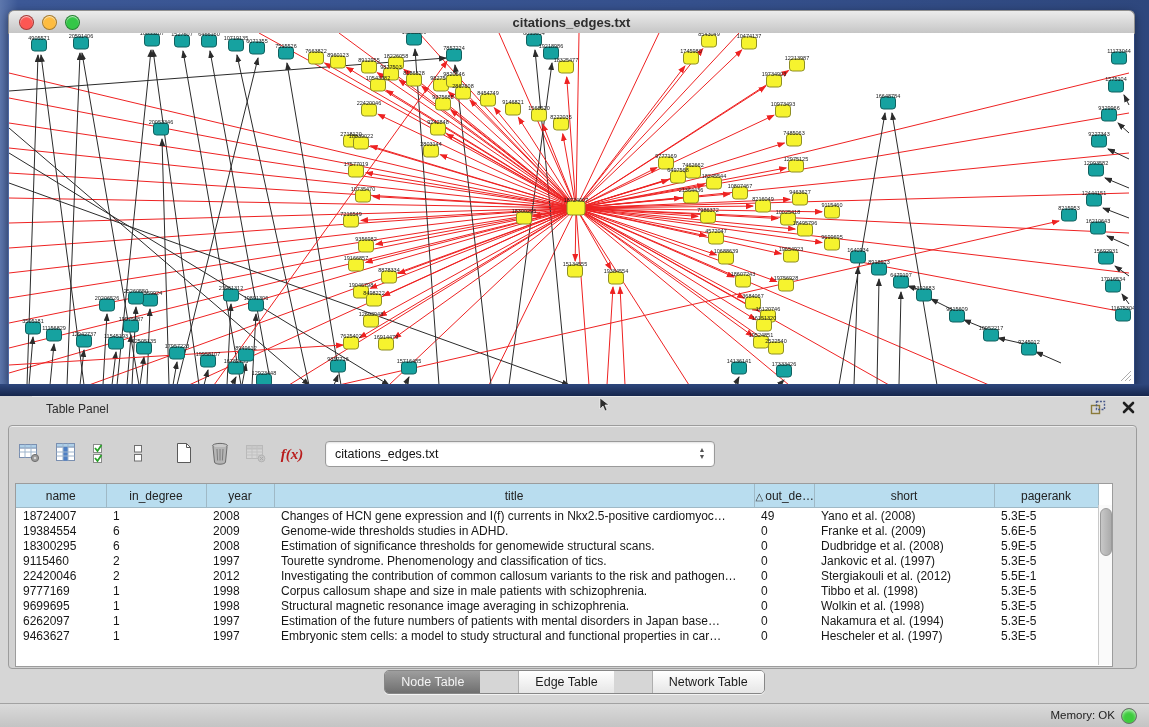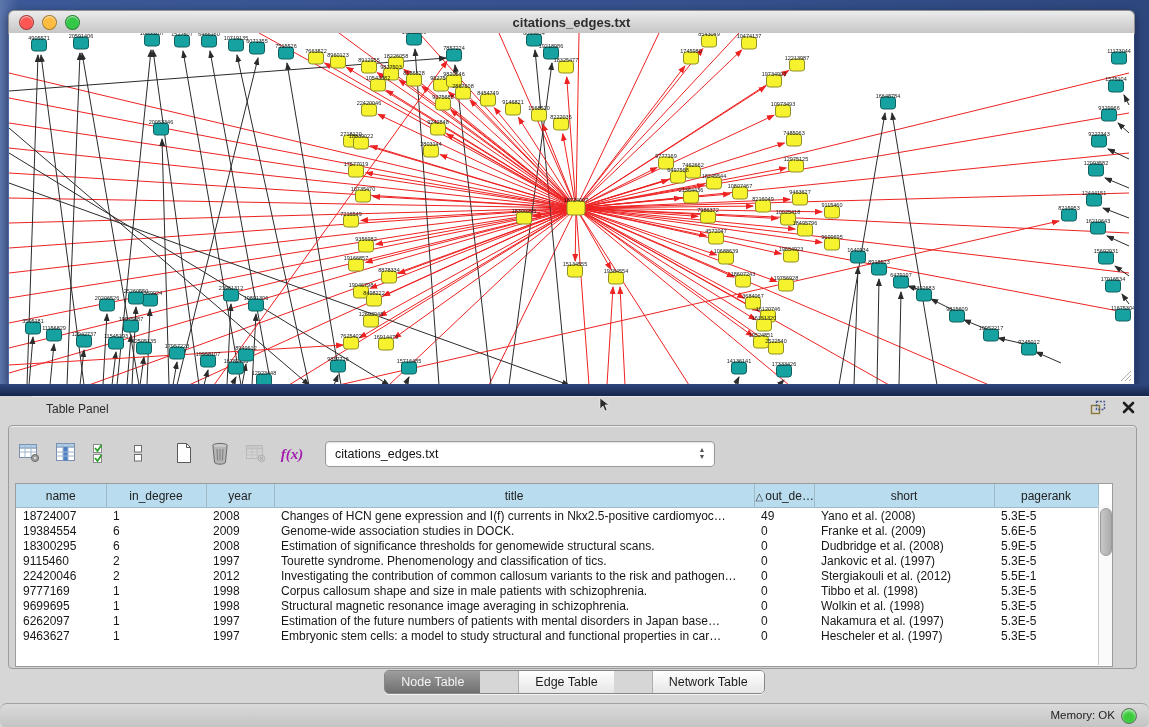--- a/index.html
+++ b/index.html
@@ -29,21 +29,21 @@
   .tp-title{position:absolute;left:14px;top:5px;font-size:12px;color:#2b2b2b;}
   .tp-actions{position:absolute;right:12px;top:3px;display:flex;gap:12px;align-items:center;}
   .icon-btn{width:18px;height:18px;border:none;background:transparent;padding:0;cursor:default;}
   .cursor{position:absolute;left:566px;top:0px;}
   .tp-group{position:absolute;left:8px;top:29px;width:1127px;height:242px;
       border:1px solid #9c9c9c;border-radius:4px;background:#d2d2d2;
       box-shadow:inset 0 1px 0 rgba(255,255,255,.6);}
   .tp-toolbar{position:absolute;left:0;top:0;width:100%;height:56px;display:flex;align-items:center;}
   .tb-btn{width:30px;height:30px;border:none;background:transparent;padding:2px;margin-left:6px;}
   .tb-btn.gap{margin-left:16px;}
-  .fx-label{font-style:italic;font-family:"Liberation Serif",serif;font-size:15px;font-weight:bold;color:#a21caf;}
+  .fx-label{font-style:italic;font-family:"Liberation Serif",serif;font-size:15px;font-weight:bold;color:#b91c1c;}
   .dropdown{margin-left:18px;width:388px;height:24px;background:#ffffff;
       border:1px solid #9a9a9a;border-radius:4px;position:relative;
       display:flex;align-items:center;box-shadow:inset 0 1px 2px rgba(0,0,0,.12);}
   .dropdown .dd-text{font-size:12.5px;color:#111;padding-left:9px;}
   .dd-stepper{position:absolute;right:6px;top:2px;width:12px;height:18px;
       display:flex;flex-direction:column;align-items:center;justify-content:center;color:#555;}
   .dd-stepper span{font-size:7px;line-height:7px;}
   
   .tp-tablewrap{position:absolute;left:6px;top:57px;width:1096px;height:182px;background:#fff;
       border:1px solid #9c9c9c;}
@@ -61,21 +61,21 @@
   
   .tp-tabs{position:absolute;left:0;top:274px;width:100%;display:flex;justify-content:center;}
   .seg{display:flex;height:22px;border:1px solid #878787;border-radius:5px;overflow:hidden;
       box-shadow:0 1px 0 rgba(255,255,255,.7);gap:38px;}
   .seg button{border:none;padding:0 16px;font-size:12.5px;height:22px;
       background:linear-gradient(#ffffff,#e6e6e6);color:#1c1c1c;border-left:1px solid #aeaeae;}
   .seg button:first-child{border-left:none;}
   .seg button.sel{background:linear-gradient(#9e9e9e,#6f6f6f);color:#f4f4f4;}
   
   .status-bar{position:absolute;left:0;top:703px;width:1149px;height:24px;
-      background:linear-gradient(#dadada,#c3c3c3);border-top:1px solid #a2a2a2;border-radius:7px;}
+      background:linear-gradient(#dadada,#c3c3c3);border-top:1px solid #a2a2a2;}
   .mem{position:absolute;right:34px;top:5px;font-size:11.5px;color:#222;}
   .mem-dot{position:absolute;right:12px;top:4px;width:14px;height:14px;border-radius:50%;
       border:1px solid #6e6e6e;box-shadow:inset 0 2px 3px rgba(255,255,255,.6);}
 </style>
 </head>
 <body>
 
 <div class="desktop">
   <div class="net-window">
     <div class="titlebar">
@@ -629,21 +629,21 @@
               <td>2008</td>
               <td>Changes of HCN gene expression and I(f) currents in Nkx2.5-positive cardiomyoc…</td>
               <td>49</td>
               <td>Yano et al. (2008)</td>
               <td>5.3E-5</td>
             </tr>
             <tr>
               <td>19384554</td>
               <td>6</td>
               <td>2009</td>
-              <td>Genome-wide association studies in DOCK.</td>
+              <td>Genome-wide thresholds studies in ADHD.</td>
               <td>0</td>
               <td>Franke et al. (2009)</td>
               <td>5.6E-5</td>
             </tr>
             <tr>
               <td>18300295</td>
               <td>6</td>
               <td>2008</td>
               <td>Estimation of significance thresholds for genomewide structural scans.</td>
               <td>0</td>
@@ -685,21 +685,21 @@
               <td>0</td>
               <td>Wolkin et al. (1998)</td>
               <td>5.3E-5</td>
             </tr>
             <tr>
               <td>6262097</td>
               <td>1</td>
               <td>1997</td>
               <td>Estimation of the future numbers of patients with mental disorders in Japan base…</td>
               <td>0</td>
-              <td>Nakamura et al. (1997)</td>
+              <td>Nakamura et al. (1994)</td>
               <td>5.3E-5</td>
             </tr>
             <tr>
               <td>9463627</td>
               <td>1</td>
               <td>1997</td>
               <td>Embryonic stem cells: a model to study structural and functional properties in car…</td>
               <td>0</td>
               <td>Hescheler et al. (1997)</td>
               <td>5.3E-5</td>

